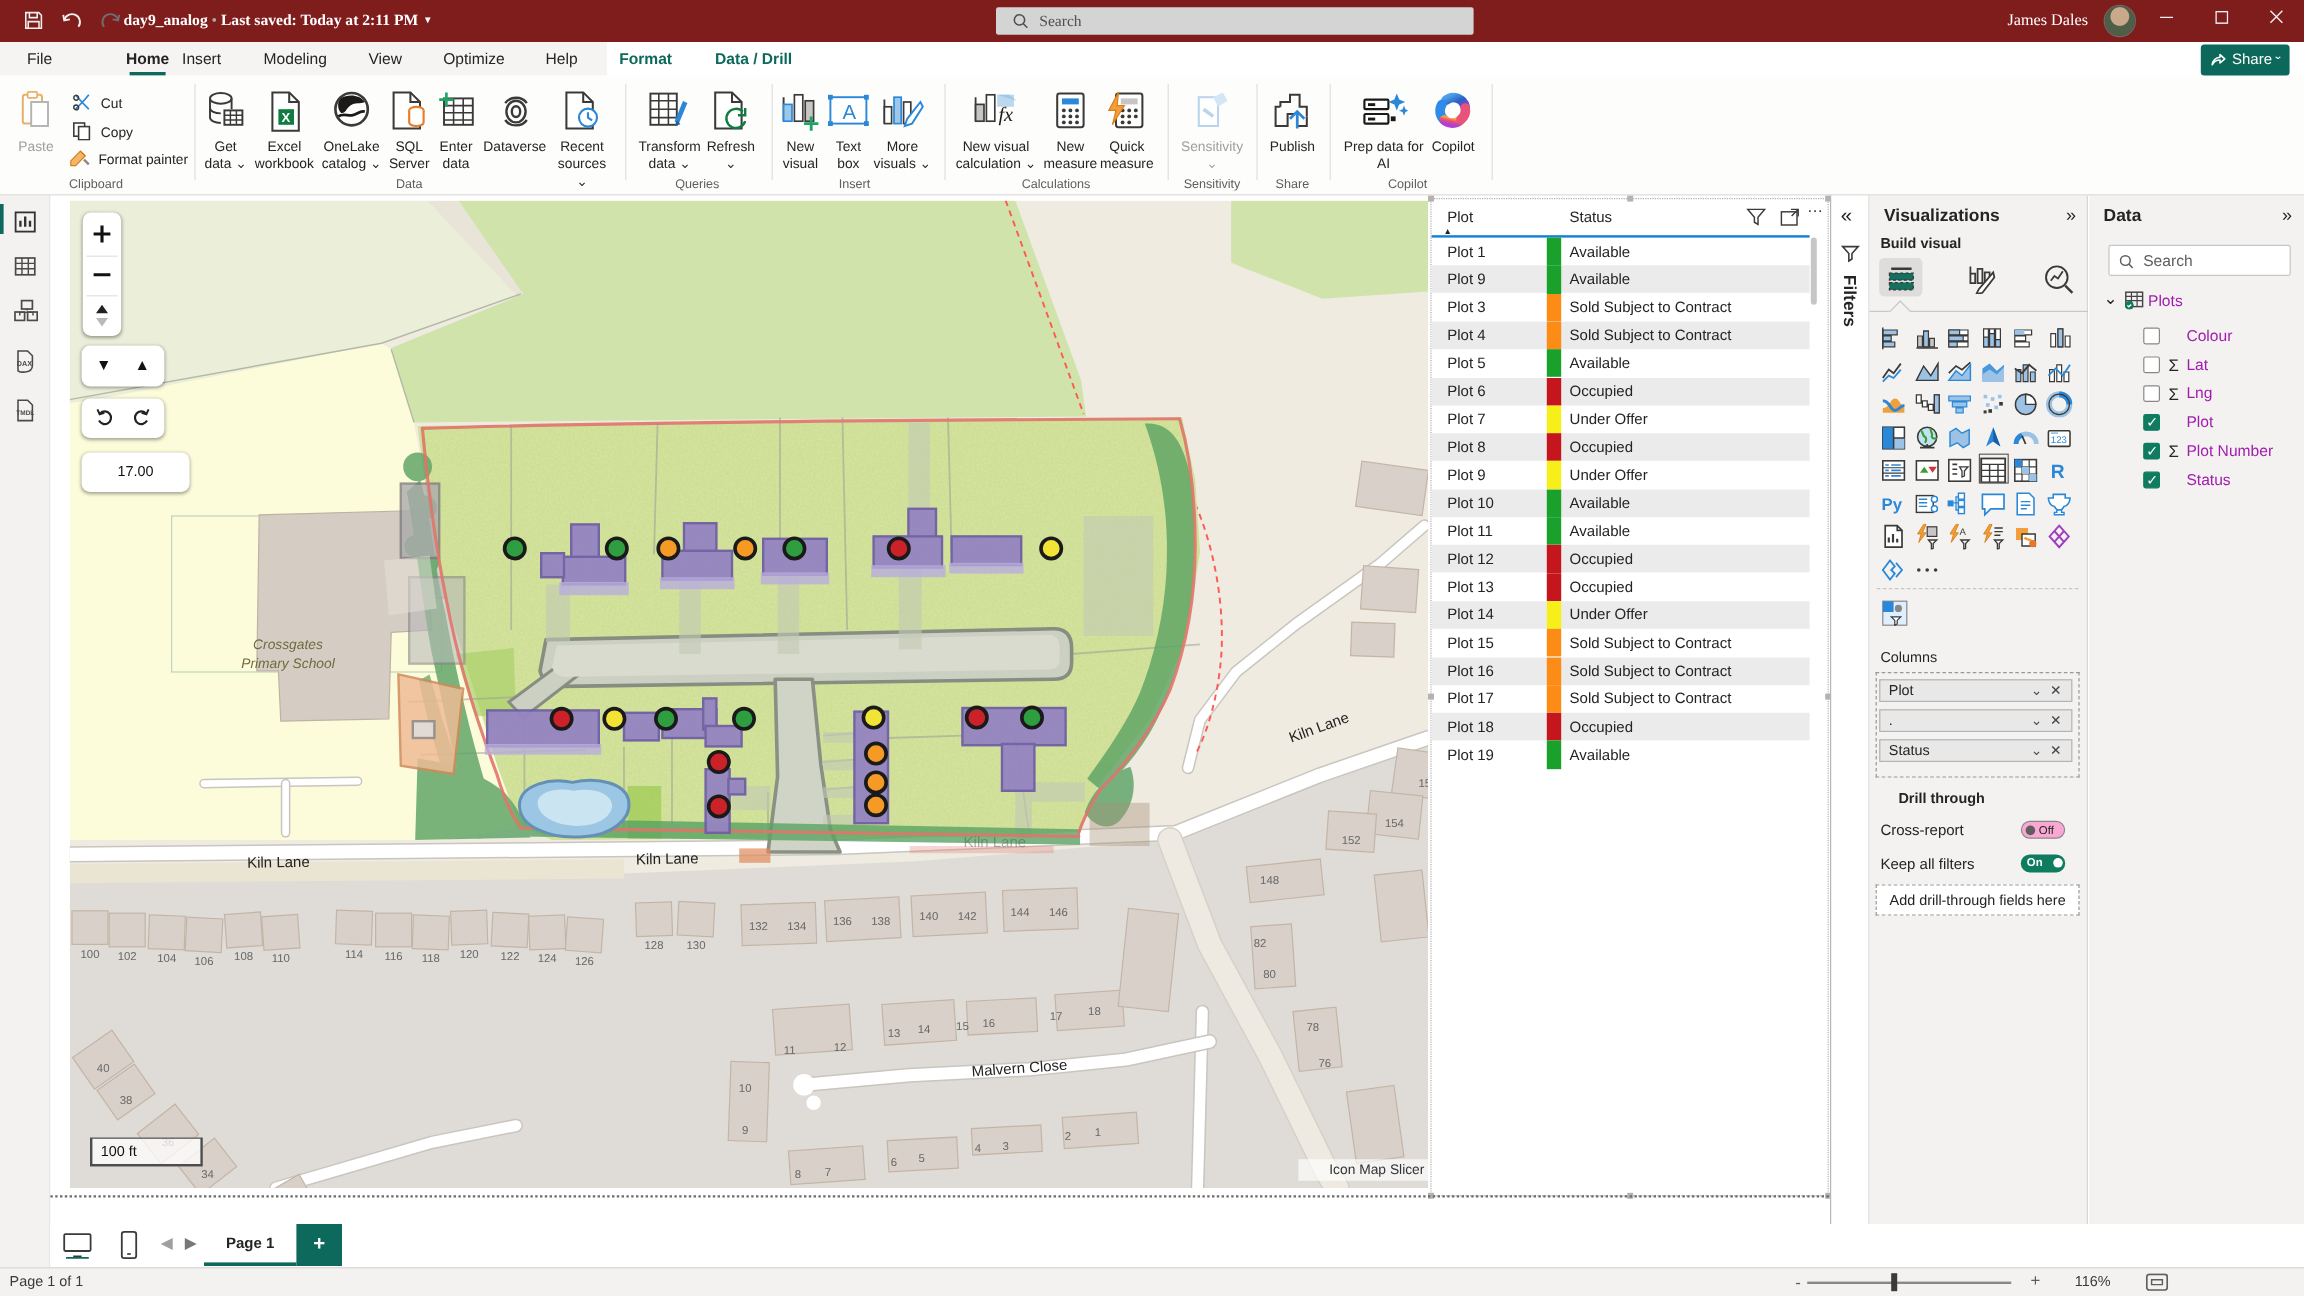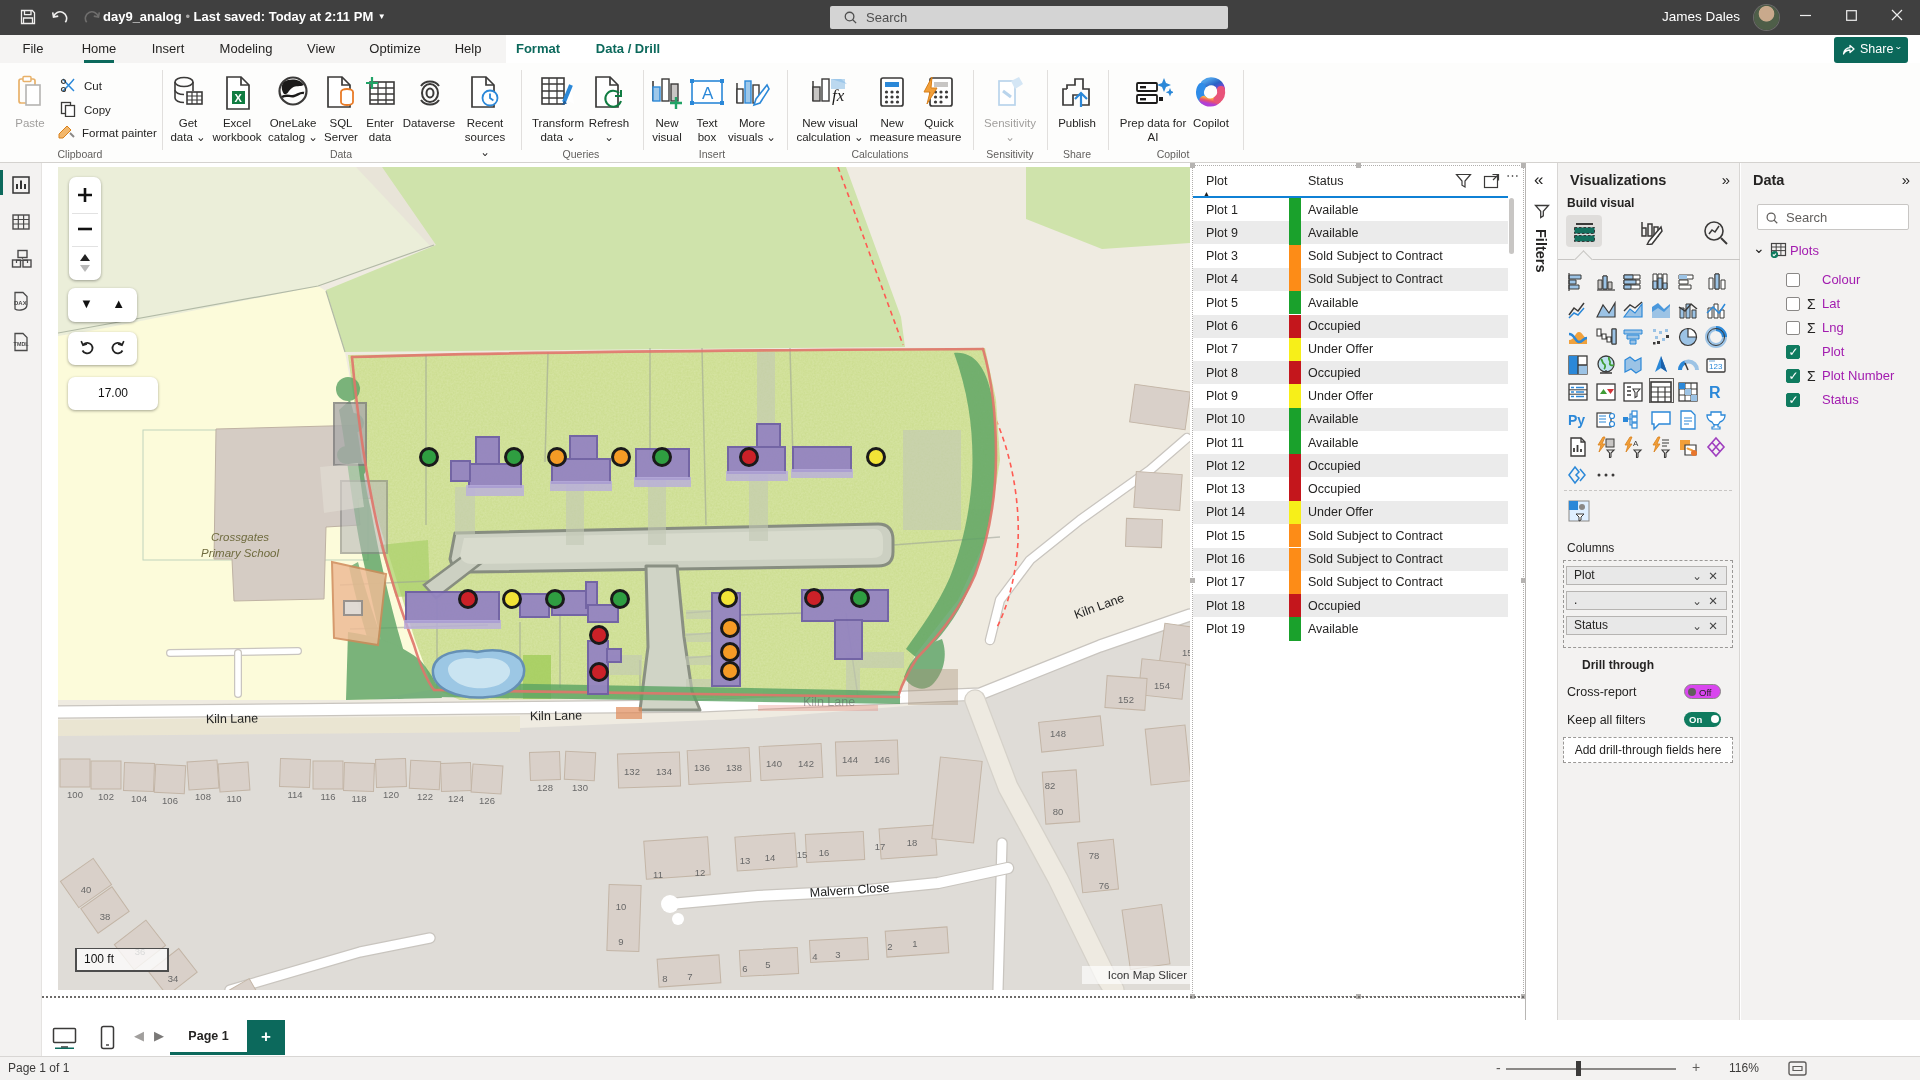--- a/index.html
+++ b/index.html
@@ -1,28 +1,28 @@
 <!DOCTYPE html>
 <html><head>
 <meta charset="utf-8">
 <style>
 * { margin:0; padding:0; box-sizing:border-box; }
 html,body { width:1920px; height:1080px; overflow:hidden; font-family:"Liberation Sans",sans-serif; background:#fff; }
 .abs { position:absolute; }
-#titlebar { position:absolute; left:0; top:0; width:1920px; height:35px; background:#404040; color:#fff; }
+#titlebar { position:absolute; left:0; top:0; width:1920px; height:35px; background:#7f1d1d; color:#fff;font-family:Liberation Serif, serif; }
 #titlebar .tb-ic { position:absolute; top:9px; }
 #title-text { position:absolute; left:103px; top:9px; font-size:13px; font-weight:bold; color:#fff; }
 #searchbox { position:absolute; left:830px; top:6px; width:398px; height:23px; background:#d4d4d4; border-radius:2px; color:#4f4f4f; font-size:13px; line-height:23px; }
 #user { position:absolute; right:180px; top:9px; font-size:13.5px; color:#fff; }
 #avatar { position:absolute; right:141px; top:5px; width:25px; height:25px; border-radius:50%; background:radial-gradient(circle at 50% 35%, #c9a98c 0 36%, #4e5e48 40%); box-shadow:0 0 0 1px #6b6a69; }
 .winbtn { position:absolute; top:0; width:46px; height:35px; color:#eee; text-align:center; line-height:33px; font-size:14px; }
 #menurow { position:absolute; left:0; top:35px; width:1920px; height:28px; background:#fff; }
 .mtab { position:absolute; top:0; height:28px; line-height:28px; font-size:13px; color:#252423; text-align:center; }
 .mtab.ctx { background:#fff; color:#0c695c; font-weight:bold; }
-#hometab { font-weight:normal; }
+#hometab { font-weight:bold;margin-left:24px; }
 #hometab:after { content:""; position:absolute; left:6px; right:6px; bottom:0; height:3px; background:#0c695c; }
 #ribbon { position:absolute; left:0; top:63px; width:1920px; height:100px; background:#fdfdfc; border-bottom:1px solid #d4d2cf; }
 .rlabel { position:absolute; top:85px; font-size:10.5px; color:#605e5c; text-align:center; width:130px; margin-left:-65px; }
 .rsep { position:absolute; top:7px; height:80px; width:1px; background:#e1dfdd; }
 .rbtn { position:absolute; top:12px; text-align:center; font-size:11.5px; color:#252423; line-height:1.25; }
 .rbtn svg { display:block; margin:0 auto 5px auto; }
 .gray { color:#a19f9d; }
 #sharebtn { position:absolute; right:12px; top:-26px; width:74px; height:26px; background:#0b685a; border-radius:3px; color:#fff; font-size:13px; }
 #rail { position:absolute; left:0; top:163px; width:42px; height:893px; background:#f3f2f1; border-right:1px solid #e5e3e1; }
 #rail svg { position:absolute; left:11px; }
@@ -1006,21 +1006,21 @@
       <circle cx="14" cy="7" r="3" fill="#8a8886"></circle>
       <path d="M8 14h8l-3 3v3l-2 1v-4z" fill="#fff" stroke="#3b3a39" stroke-width="1"></path>
     </svg>
   <div style="position:absolute;left:9px;top:378px;font-size:12px;color:#252423;">Columns</div>
   <div class="abs" style="left:5px;top:397px;width:170px;height:88px;border:1px dashed #9a9896;"></div>
   <div class="well" style="top:403px;">Plot<span class="wellx" style="right:24px;">⌄</span><span class="wellx" style="right:8px;">✕</span></div>
   <div class="well" style="top:428px;">.<span class="wellx" style="right:24px;">⌄</span><span class="wellx" style="right:8px;">✕</span></div>
   <div class="well" style="top:453px;">Status<span class="wellx" style="right:24px;">⌄</span><span class="wellx" style="right:8px;">✕</span></div>
   <div style="position:absolute;left:24px;top:495px;font-size:12px;font-weight:bold;color:#252423;">Drill through</div>
   <div style="position:absolute;left:9px;top:522px;font-size:12.5px;color:#252423;">Cross-report</div>
-  <div class="abs" style="left:126px;top:521px;width:37px;height:15px;border:1px solid #8a8886;border-radius:8px;background:#d946ef;">
+  <div class="abs" style="left:126px;top:521px;width:37px;height:15px;border:1px solid #8a8886;border-radius:8px;background:#f9a8d4;">
     <div style="position:absolute;left:2.5px;top:2.5px;width:8px;height:8px;border-radius:50%;background:#605e5c;"></div>
     <div style="position:absolute;left:14px;top:1.5px;font-size:9.5px;color:#252423;">Off</div>
   </div>
   <div style="position:absolute;left:9px;top:550px;font-size:12.5px;color:#252423;">Keep all filters</div>
   <div class="abs" style="left:126px;top:549px;width:37px;height:15px;border-radius:8px;background:#0f7b5f;">
     <div style="position:absolute;left:5px;top:1.5px;font-size:9.5px;color:#fff;font-weight:bold;">On</div>
     <div style="position:absolute;right:2.5px;top:2.5px;width:8px;height:8px;border-radius:50%;background:#fff;"></div>
   </div>
   <div class="abs" style="left:5px;top:574px;width:170px;height:26px;border:1px dashed #9a9896;background:#fff;font-size:12px;color:#252423;text-align:center;line-height:24px;">Add drill-through fields here</div>
 </div>

